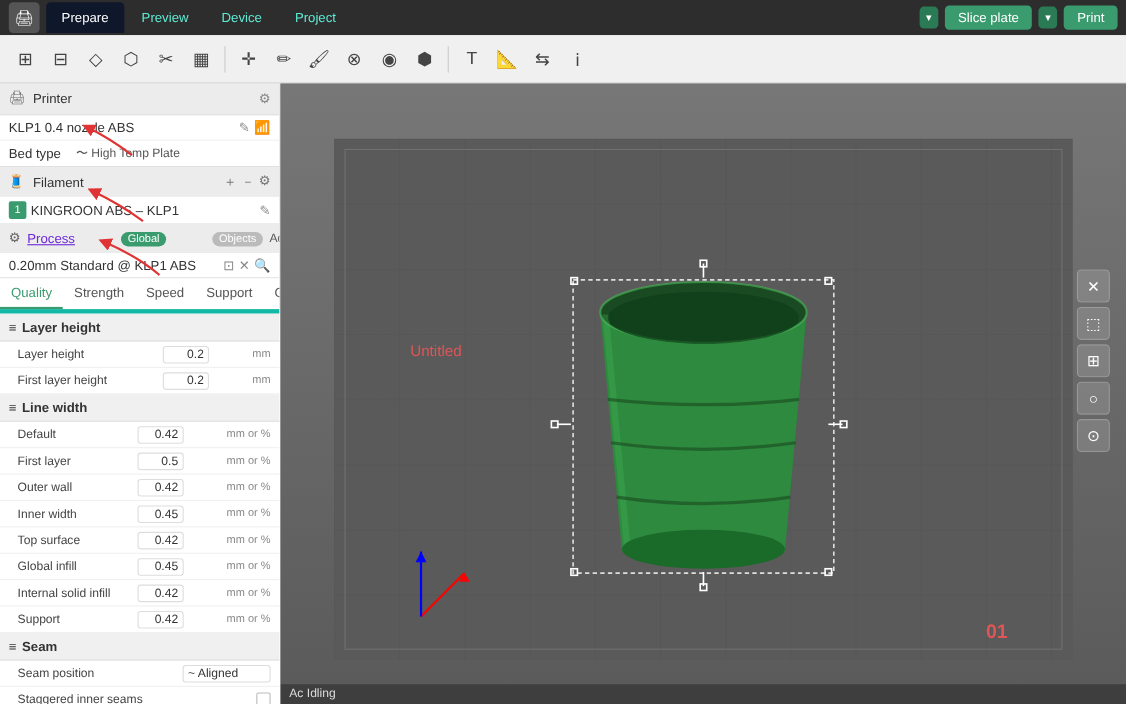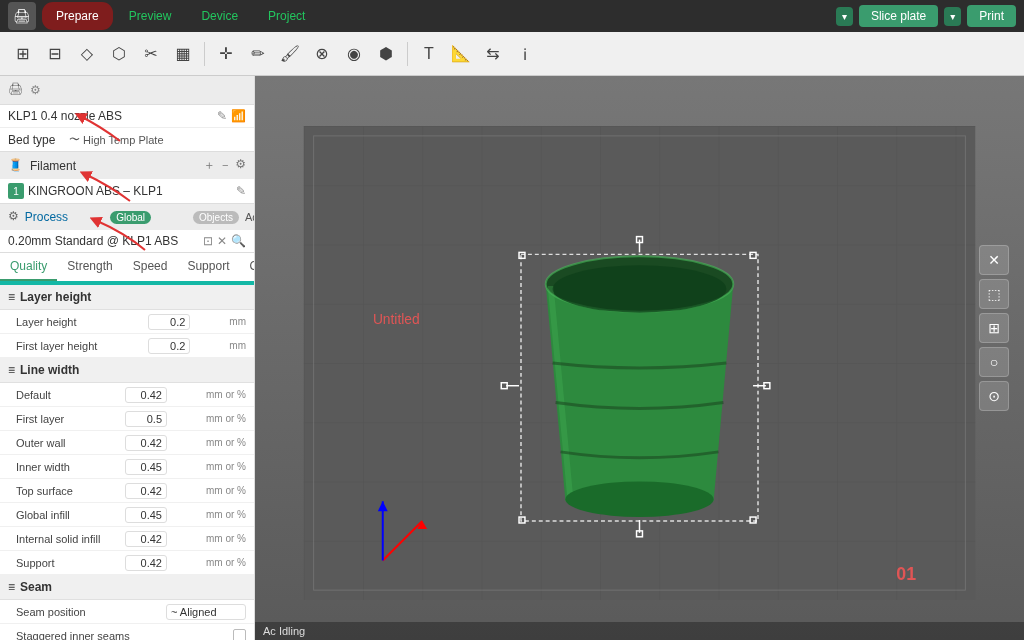--- a/index.html
+++ b/index.html
@@ -1,22 +1,22 @@
 <!DOCTYPE html>
 <html><head>
   <meta charset="utf-8">
   <style>
     * { box-sizing: border-box; margin: 0; padding: 0; }
     body { font-family: -apple-system, BlinkMacSystemFont, 'Segoe UI', sans-serif; font-size: 12px; background: #e8e8e8; overflow: hidden; width: 1024px; height: 640px; }
 
     
     .top-bar { display: flex; align-items: center; background: #2d2d2d; height: 32px; padding: 0 8px; gap: 2px; }
     .top-bar-logo { width: 28px; height: 28px; background: #555; border-radius: 4px; display: flex; align-items: center; justify-content: center; color: white; font-size: 14px; margin-right: 4px; }
-    .tab { display: flex; align-items: center; gap: 5px; padding: 4px 14px; border-radius: 4px 4px 0 0; font-size: 12px; cursor: pointer; color: #22c55e; height: 28px; }
-    .tab.active { background: #7f1d1d; color: white; border-radius: 11px; }
+    .tab { display: flex; align-items: center; gap: 5px; padding: 4px 14px; border-radius: 4px 4px 0 0; font-size: 12px; cursor: pointer; color: #5eead4; height: 28px; }
+    .tab.active { background: #0f172a; color: white; }
     .top-bar-right { margin-left: auto; display: flex; align-items: center; gap: 6px; }
     .slice-btn { background: #3a9c6e; color: white; border: none; padding: 4px 12px; border-radius: 4px; cursor: pointer; font-size: 12px; display: flex; align-items: center; gap: 4px; }
     .print-btn { background: #3a9c6e; color: white; border: none; padding: 4px 12px; border-radius: 4px; cursor: pointer; font-size: 12px; }
     .dropdown-arrow { background: #2a7a55; border: none; color: white; padding: 4px 6px; border-radius: 4px; cursor: pointer; font-size: 10px; }
 
     
     .toolbar { display: flex; align-items: center; background: #f0f0f0; border-bottom: 1px solid #ccc; height: 44px; padding: 0 8px; gap: 2px; }
     .toolbar-icon { width: 30px; height: 30px; display: flex; align-items: center; justify-content: center; cursor: pointer; border-radius: 3px; color: #444; font-size: 16px; }
     .toolbar-sep { width: 1px; height: 24px; background: #ccc; margin: 0 4px; }
 
@@ -47,21 +47,21 @@
     .filament-actions { display: flex; gap: 4px; color: #777; }
 
     .filament-row { display: flex; align-items: center; padding: 4px 8px; background: #fff; gap: 4px; }
     .filament-number { width: 16px; height: 16px; background: #3a9c6e; color: white; font-size: 10px; border-radius: 2px; display: flex; align-items: center; justify-content: center; }
     .filament-name { font-size: 12px; color: #333; flex: 1; }
     .filament-edit { color: #888; font-size: 12px; }
 
     
     .process-section { border-bottom: 1px solid #ddd; }
     .process-header { display: flex; align-items: center; padding: 5px 8px; background: #ececec; gap: 6px; }
-    .process-title { font-size: 12px; color: #0369a1; }
+    .process-title { font-size: 12px; color: #6d28d9; text-decoration: underline; }
     .tag { background: #3a9c6e; color: white; font-size: 10px; padding: 1px 6px; border-radius: 10px; cursor: pointer; margin-left: 36px; }
     .tag.inactive { background: #bbb; }
     .process-advanced { display: flex; align-items: center; gap: 4px; margin-left: auto; font-size: 11px; color: #555; }
     .toggle { width: 28px; height: 14px; background: #3a9c6e; border-radius: 7px; position: relative; cursor: pointer; }
     .toggle-knob { width: 12px; height: 12px; background: white; border-radius: 50%; position: absolute; right: 1px; top: 1px; }
 
     .process-profile-row { display: flex; align-items: center; padding: 4px 8px; background: #fff; gap: 4px; }
     .profile-name { font-size: 12px; color: #333; flex: 1; }
     .profile-actions { display: flex; gap: 4px; color: #888; font-size: 12px; }
 
@@ -144,20 +144,21 @@
   <div class="toolbar-icon">⇆</div>
   <div class="toolbar-icon">ℹ</div>
 </div>
 
 <div class="main">
 
   <div class="left-panel">
 
     <div class="section-header">
       <div class="section-icon">🖨</div>
+      <span class="section-title">Printer</span>
       <div class="section-actions">
         <span>⚙</span>
       </div>
     </div>
 
     <div class="printer-name-row">
       <span class="printer-name">KLP1 0.4 nozzle ABS</span>
       <div class="printer-actions">
         <span>✎</span>
         <span>📶</span>

